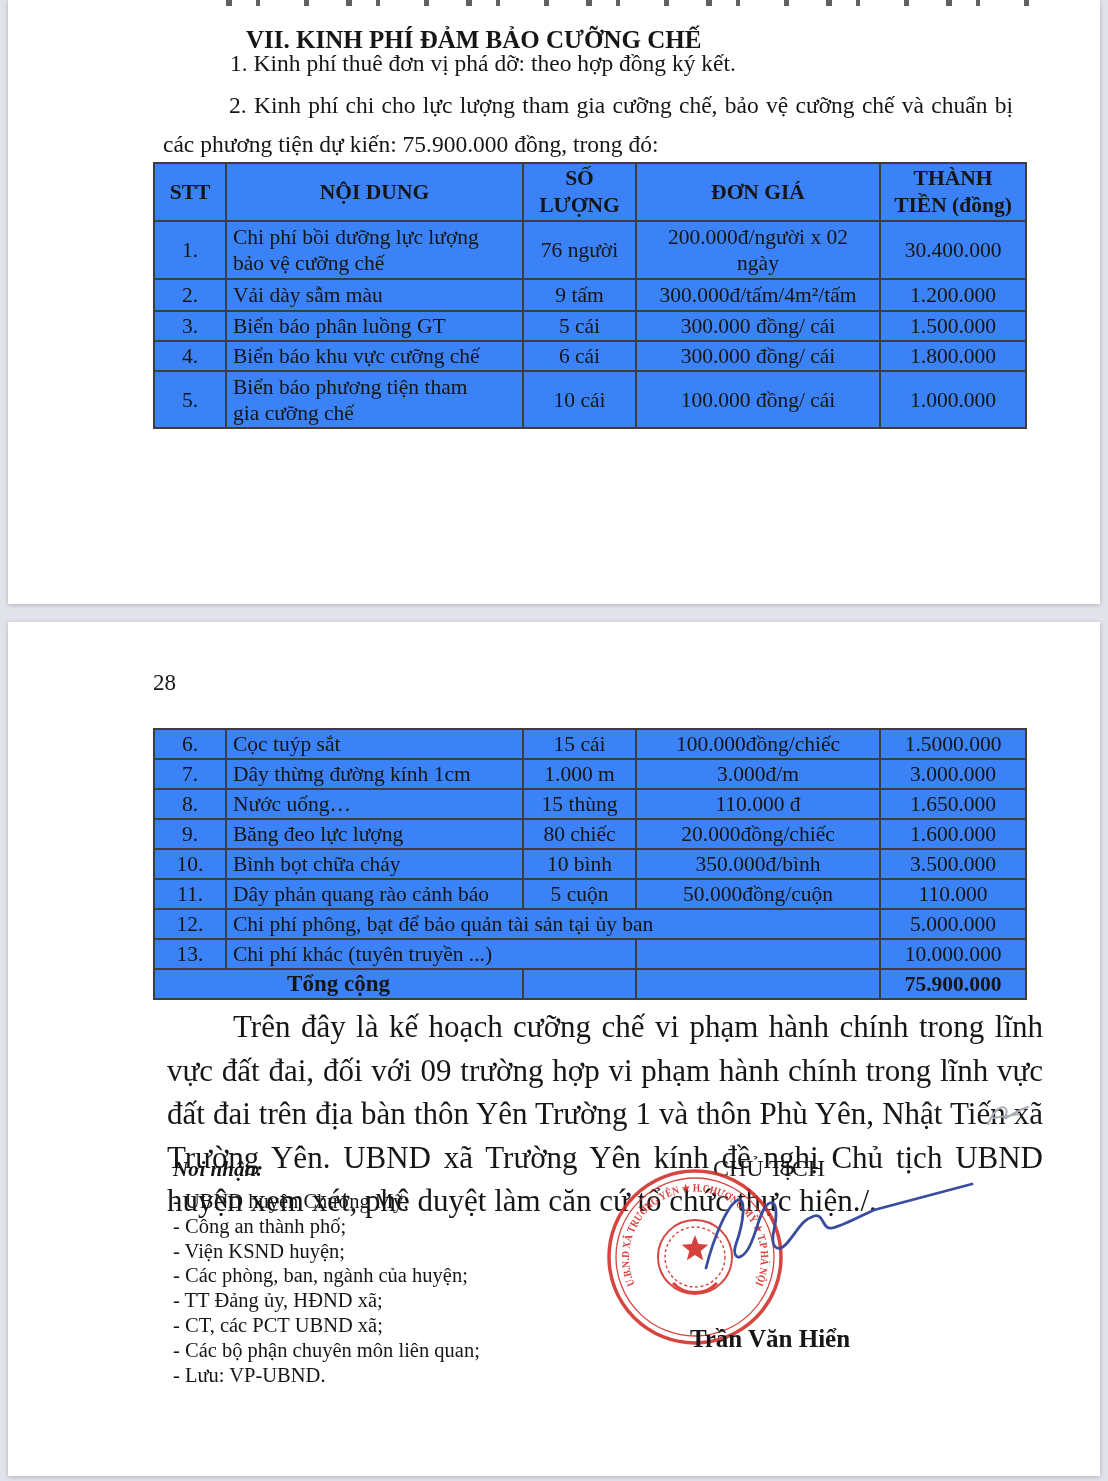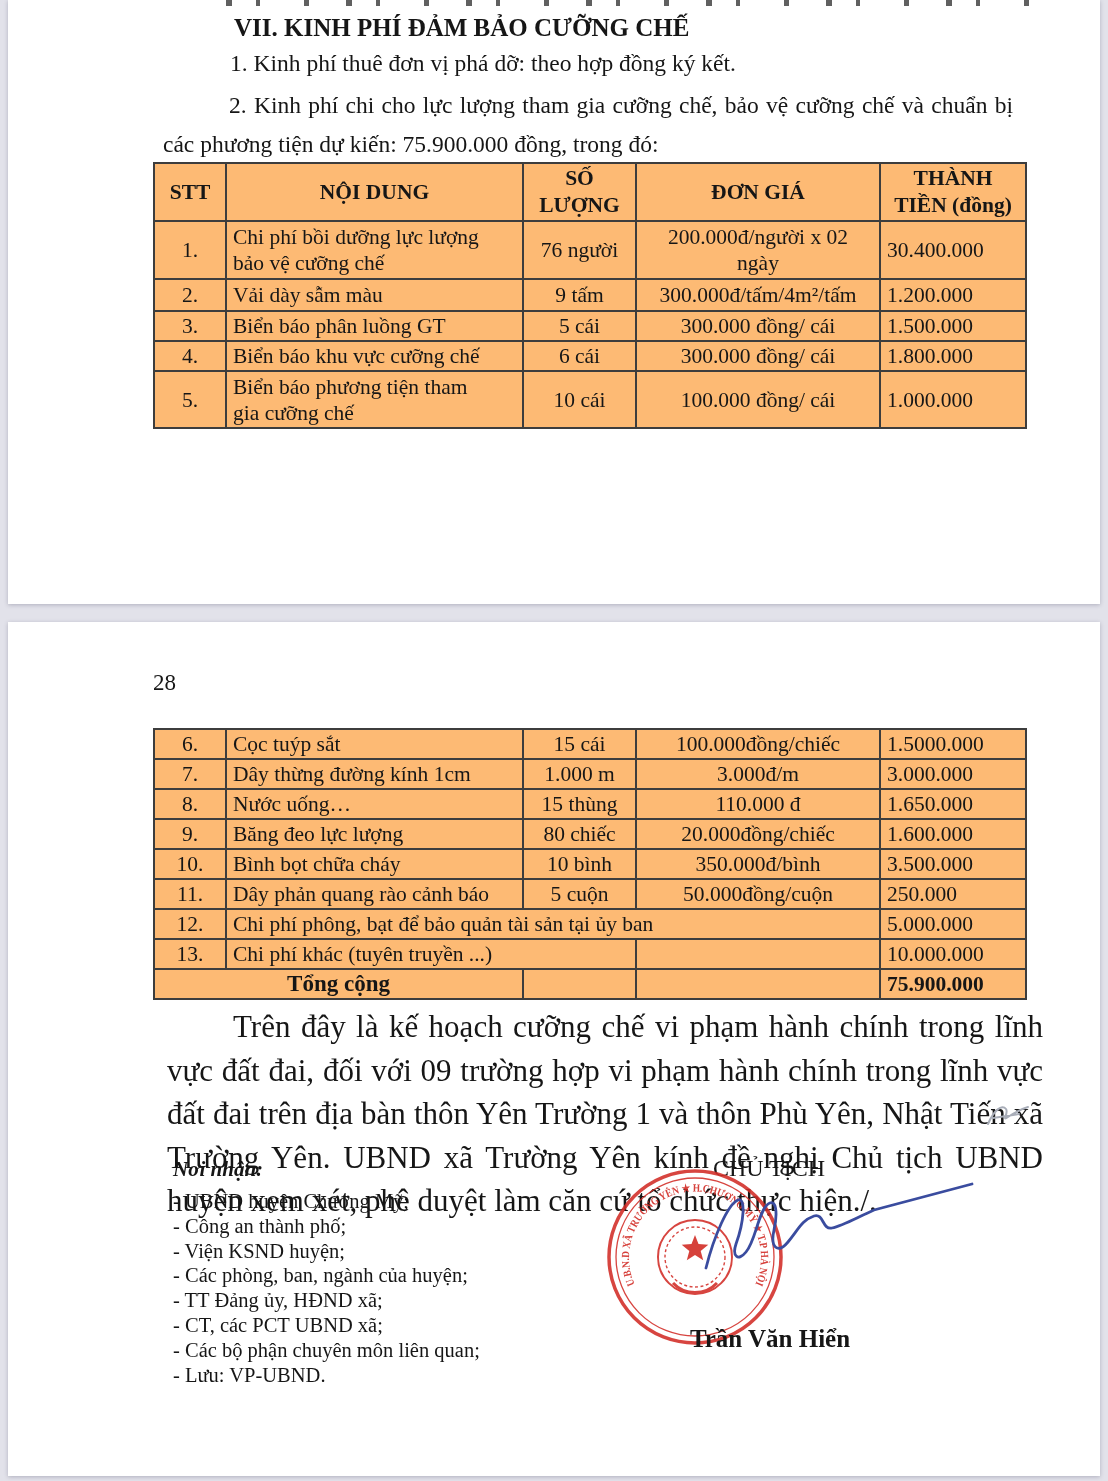--- a/index.html
+++ b/index.html
@@ -9,37 +9,37 @@
   .page{position:absolute;left:8px;width:1092px;background:#ffffff;
         box-shadow:0 1px 4px rgba(50,50,80,.28);}
   .page1{top:0;height:604px;}
   .page2{top:622px;height:854px;}
 
   
   .clip-artifact{position:absolute;left:218px;top:0;width:820px;height:6px;opacity:.75;
     background:repeating-linear-gradient(90deg,#2b2b2b 0 6px,transparent 6px 30px,
                #2b2b2b 30px 34px,transparent 34px 78px,#2b2b2b 78px 83px,transparent 83px 120px);}
 
-  .heading{position:absolute;left:222px;top:10px;margin:4px;font-size:25px;font-weight:bold;}
+  .heading{position:absolute;left:222px;top:10px;margin:16px;font-size:25px;font-weight:bold;}
   .p1{position:absolute;left:222px;top:50px;margin:0;font-size:23.5px;}
   .p2{position:absolute;left:155px;top:86px;width:850px;margin:0;font-size:23.5px;
       line-height:38.5px;text-indent:66px;text-align:justify;}
 
   table.doc-table{position:absolute;border-collapse:collapse;table-layout:fixed;
-      font-size:21.5px;background:#fdba74;}
+      font-size:21.5px;background:#3b82f6;}
   .t1{left:145px;top:162px;width:872px;}
   .t2{left:145px;top:106px;width:872px;}
   .doc-table td,.doc-table th{border:2px solid #3d3d3d;padding:1px 6px;vertical-align:middle;
       white-space:pre-line;line-height:26px;overflow:hidden;}
   .doc-table th{font-weight:bold;text-align:center;line-height:27px;padding:1px 2px;}
   .c-stt{text-align:center;}
   .c-nd{text-align:left;padding-left:10px;margin-top:31px;}
   .c-sl{text-align:center;}
   .c-dg{text-align:center;}
-  .c-tt{text-align:left;padding-right:8px;}
+  .c-tt{text-align:center;padding-right:8px;}
   .rh58{height:58px}.rh57{height:57px}.rh32{height:32px}.rh30{height:30px}.rh29{height:29px}
   .t2 tr{height:29px;}
   .total-row td{font-weight:bold;}
   .total-label{text-align:center;font-size:23px;border-radius:8px;}
 
   .page-number{position:absolute;left:145px;top:48px;width:872px;text-align:left;font-size:23px;}
   .closing{position:absolute;left:146px;top:370px;width:876px;margin:13px;font-size:31px;
       line-height:43.5px;text-indent:66px;text-align:justify;}
   .pencil{position:absolute;left:976px;top:478px;}
 
@@ -171,21 +171,21 @@
         <td class="c-nd">Bình bọt chữa cháy</td>
         <td class="c-sl">10 bình</td>
         <td class="c-dg">350.000đ/bình</td>
         <td class="c-tt">3.500.000</td>
       </tr>
       <tr>
         <td class="c-stt">11.</td>
         <td class="c-nd">Dây phản quang rào cảnh báo</td>
         <td class="c-sl">5 cuộn</td>
         <td class="c-dg">50.000đồng/cuộn</td>
-        <td class="c-tt">250.000</td>
+        <td class="c-tt">110.000</td>
       </tr>
       <tr class="rh30">
         <td class="c-stt">12.</td>
         <td class="c-nd" colspan="3">Chi phí phông, bạt để bảo quản tài sản tại ủy ban</td>
         <td class="c-tt">5.000.000</td>
       </tr>
       <tr>
         <td class="c-stt">13.</td>
         <td class="c-nd" colspan="2">Chi phí khác (tuyên truyền ...)</td>
         <td></td>

